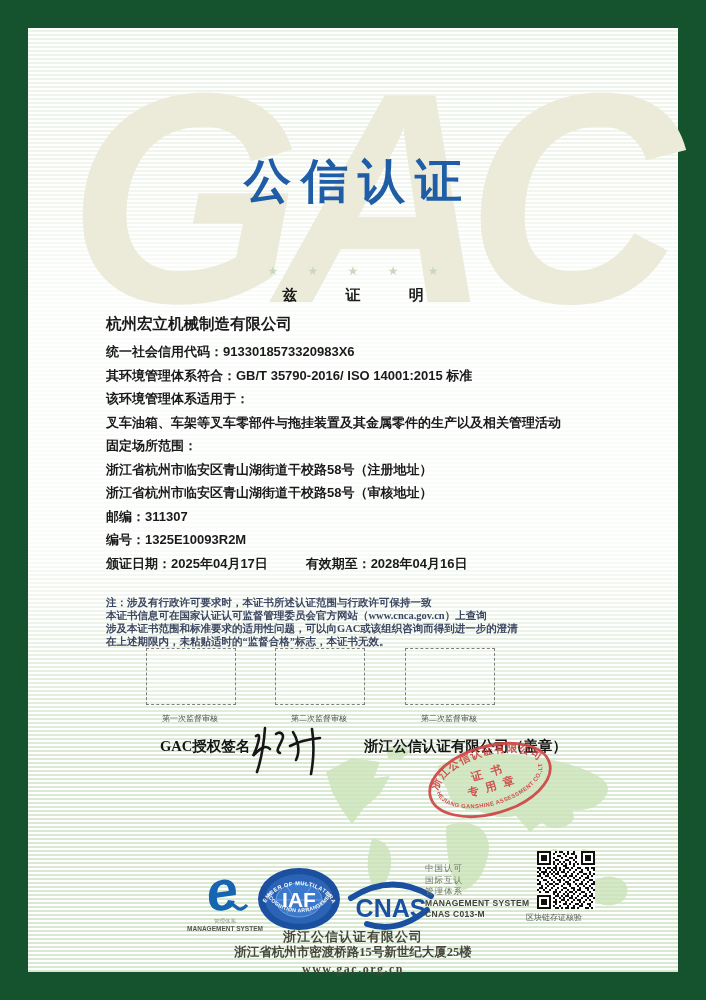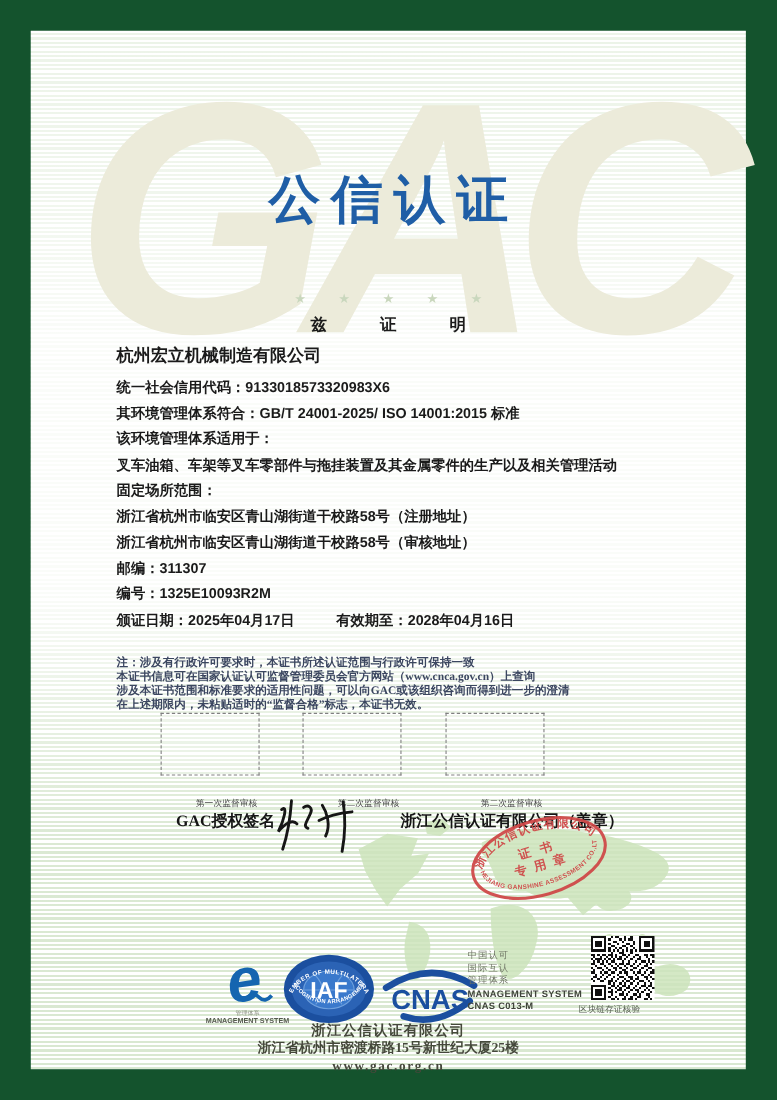--- a/index.html
+++ b/index.html
@@ -20,21 +20,21 @@
   .stars{top:236px;font-size:12px;color:#c9d7bd;word-spacing:26px;}
   .certify{top:258px;font-size:15px;font-weight:bold;color:#1b1b1b;letter-spacing:22px;padding-left:22px;}
   .body-block{left:78px;top:288px;width:500px;color:#1a1a1a;}
   .company{font-size:15.5px;font-weight:bold;line-height:16px;margin-bottom:13px;}
   .bline{font-size:13px;font-weight:bold;line-height:13px;margin-bottom:10.5px;}
   .dspan1{display:inline-block;width:196px;}
   .notes{left:78px;top:556px;width:480px;font-family:"Liberation Serif",serif;
          font-size:10.5px;font-weight:bold;line-height:13px;color:#3b4660;margin-top:12px;}
   .sbox{position:absolute;top:620px;width:88px;}
   .sbox .frame{width:88px;height:55px;border:1px dashed #808080;background:rgba(255,255,255,.25);}
-  .sbox .lbl{margin-top:20px;text-align:right;font-size:8px;color:#4a4a4a;}
+  .sbox .lbl{margin-top:8px;text-align:center;font-size:8px;color:#4a4a4a;}
   .signrow{font-family:"Liberation Serif",serif;font-weight:bold;color:#151515;font-size:14.5px;margin-left:14px;}
   .seal-svg{position:absolute;left:387px;top:700px;opacity:.92;}
   .map-svg{position:absolute;left:258px;top:714px;opacity:.85;}
   .logo-cap{position:absolute;left:152px;top:890px;width:90px;text-align:center;}
   .logo-cap .cn{font-size:5.5px;color:#8a8f80;}
   .logo-cap .en{font-size:6.5px;color:#555a4e;font-weight:bold;}
   .accred{position:absolute;left:397px;top:835px;}
   .accred .cn{font-size:8.5px;color:#6f7565;line-height:11.5px;letter-spacing:1px;}
   .accred .en{font-size:8.5px;color:#40443b;font-weight:bold;line-height:11px;letter-spacing:.3px;}
   .qr-cap{position:absolute;left:498px;top:884px;width:80px;font-size:8px;color:#555e50;}
@@ -66,21 +66,21 @@
       </g>
     </svg>
 
     <div class="abs ctr title">公信认证</div>
     <div class="abs ctr stars">★ ★ ★ ★ ★</div>
     <div class="abs ctr certify">兹 证 明</div>
 
     <div class="abs body-block">
       <div class="company">杭州宏立机械制造有限公司</div>
       <div class="bline">统一社会信用代码：9133018573320983X6</div>
-      <div class="bline">其环境管理体系符合：GB/T 24001-2025/ ISO 14001:2015 标准</div>
+      <div class="bline">其环境管理体系符合：GB/T 35790-2016/ ISO 14001:2015 标准</div>
       <div class="bline">该环境管理体系适用于：</div>
       <div class="bline">叉车油箱、车架等叉车零部件与拖挂装置及其金属零件的生产以及相关管理活动</div>
       <div class="bline">固定场所范围：</div>
       <div class="bline">浙江省杭州市临安区青山湖街道干校路58号（注册地址）</div>
       <div class="bline">浙江省杭州市临安区青山湖街道干校路58号（审核地址）</div>
       <div class="bline">邮编：311307</div>
       <div class="bline">编号：1325E10093R2M</div>
       <div class="bline">
         <span class="dspan1">颁证日期：2025年04月17日</span>
         <span>有效期至：2028年04月16日</span>

